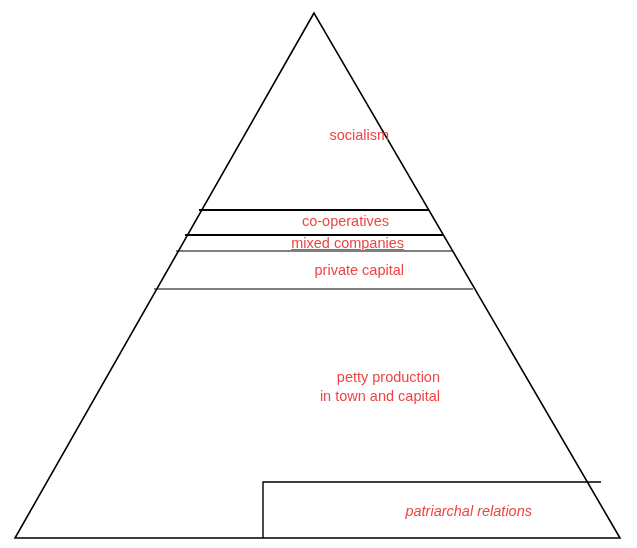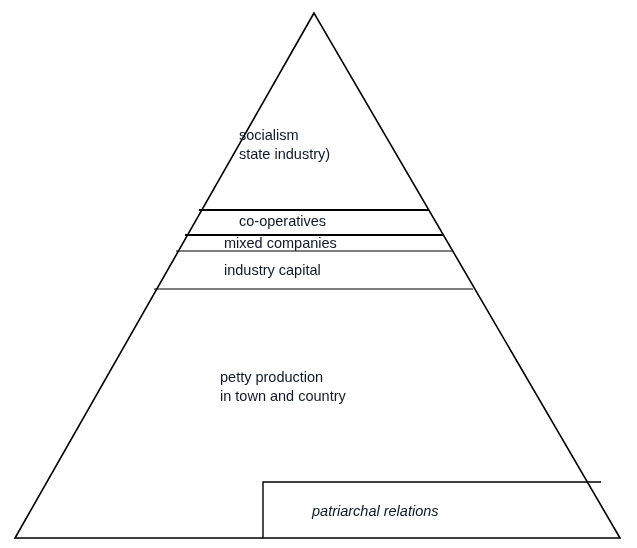--- a/index.html
+++ b/index.html
@@ -1,48 +1,47 @@
 <!DOCTYPE html>
 <html><head>
   <meta charset="utf-8">
   <style>
     html, body { margin: 0; padding: 0; background: #ffffff; }
     body { width: 637px; height: 548px; position: relative; overflow: hidden; }
     #diagram { position: absolute; left: 0; top: 0; width: 637px; height: 548px; }
-    .lbl { position: absolute; font-family: "Liberation Sans", sans-serif; color: #0f172a; text-align: left; font-size: 14.5px; line-height: 19px; white-space: nowrap; }
+    .lbl { position: absolute; font-family: "Liberation Sans", sans-serif; color: #ef4444; text-align: right; font-size: 14.5px; line-height: 19px; white-space: nowrap; }
   </style>
 </head>
 <body>
 
 <svg id="diagram" viewBox="0 0 637 548" xmlns="http://www.w3.org/2000/svg">
   <polygon points="314,13 15,538 620,538" fill="none" stroke="#000" stroke-width="1.6"></polygon>
   <line x1="199" y1="210" x2="429" y2="210" stroke="#000" stroke-width="1.8"></line>
   <line x1="185" y1="235" x2="443" y2="235" stroke="#000" stroke-width="1.8"></line>
   <line x1="176" y1="251" x2="452" y2="251" stroke="#000" stroke-width="1.2"></line>
   <line x1="154" y1="289" x2="473" y2="289" stroke="#000" stroke-width="1.2"></line>
   <polyline points="263,538 263,482 601,482" fill="none" stroke="#000" stroke-width="1.4"></polyline>
 </svg>
 
 <div class="lbl" style="left:239px; top:126px; width:150px;">
   <div>socialism</div>
-  <div>state industry)</div>
 </div>
 
 <div class="lbl" style="left:239px; top:212px; width:150px;">
   <div>co-operatives</div>
 </div>
 
-<div class="lbl" style="left:224px; top:234px; width:180px; ">
+<div class="lbl" style="left:224px; top:234px; width:180px; text-decoration: underline;">
   <div>mixed companies</div>
 </div>
 
 <div class="lbl" style="left:224px; top:261px; width:180px;">
-  <div>industry capital</div>
+  <div>private capital</div>
 </div>
 
 <div class="lbl" style="left:220px; top:368px; width:220px;">
   <div>petty production</div>
-  <div>in town and country</div>
+  <div>in town and capital</div>
 </div>
 
 <div class="lbl" style="left:312px; top:502px; width:220px;font-style:italic;">
   <div>patriarchal relations</div>
 </div>
 
 </body></html>

